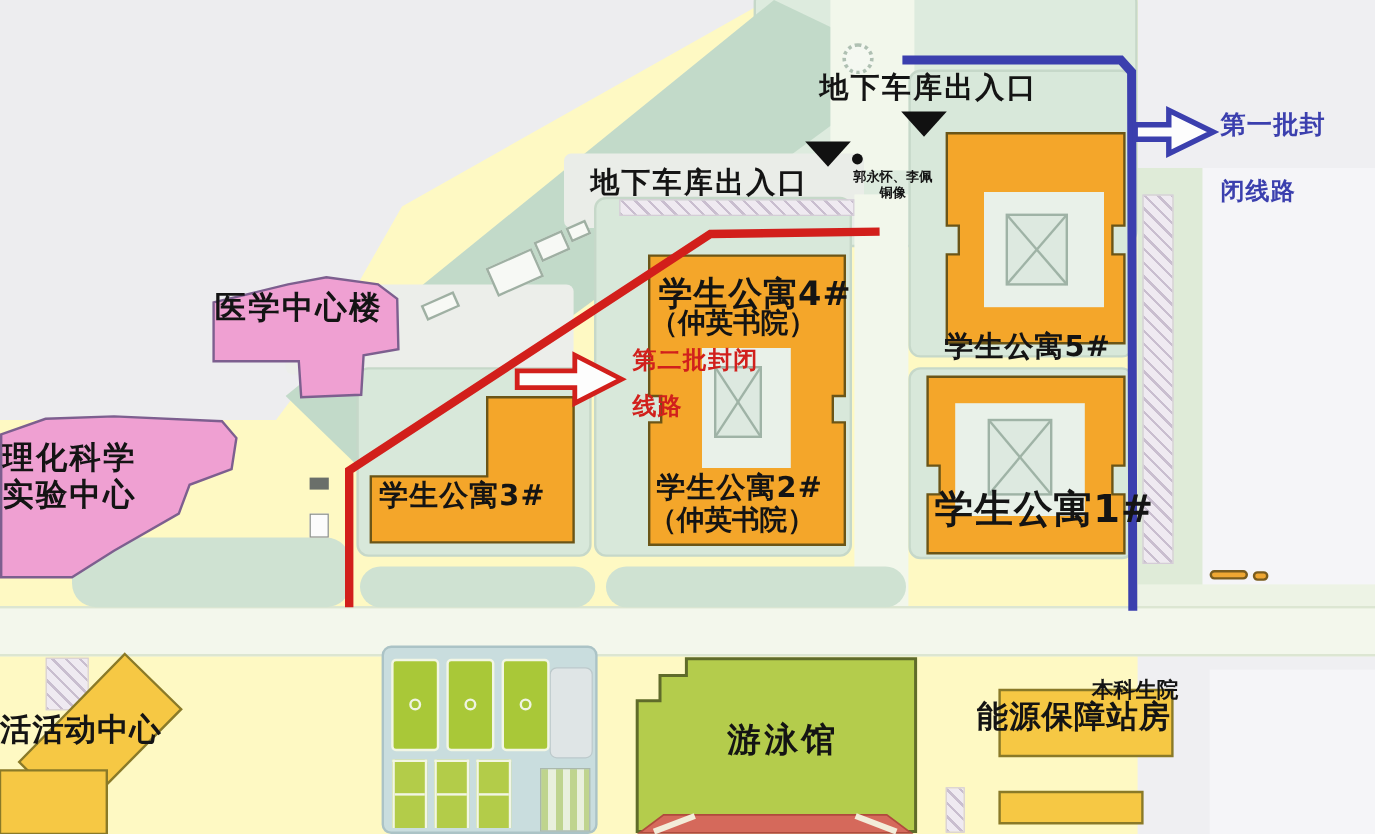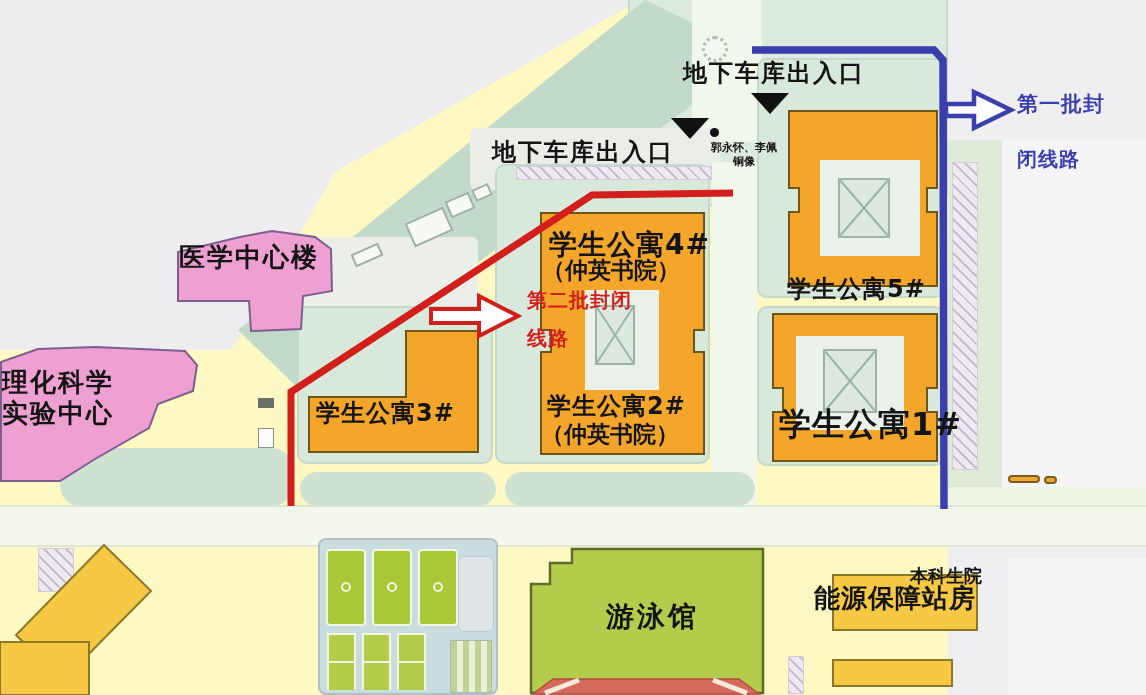--- a/index.html
+++ b/index.html
@@ -149,20 +149,21 @@
   <div class="lbl" style="left:549px;top:229px;font-size:28px;letter-spacing:1px;text-align:center;">学生公寓4#</div>
   <div class="lbl" style="left:542px;top:257px;font-size:23px;">（仲英书院）</div>
   <div class="lbl" style="left:547px;top:393px;font-size:24px;letter-spacing:1px;">学生公寓2#</div>
   <div class="lbl" style="left:541px;top:421px;font-size:23px;">（仲英书院）</div>
   <div class="lbl" style="left:316px;top:400px;font-size:24px;letter-spacing:1px;">学生公寓3#</div>
   <div class="lbl" style="left:779px;top:406px;font-size:32px;letter-spacing:1px;">学生公寓1#</div>
 
   <div class="lbl sm" style="left:179px;top:243px;font-size:26px;letter-spacing:2px;">医学中心楼</div>
   <div class="lbl sm" style="left:2px;top:368px;font-size:26px;letter-spacing:2px;">理化科学</div>
   <div class="lbl sm" style="left:2px;top:399px;font-size:26px;letter-spacing:2px;">实验中心</div>
+  <div class="lbl sm" style="left:0px;top:595px;font-size:26px;letter-spacing:1px;">活活动中心</div>
   <div class="lbl" style="left:606px;top:601px;font-size:28px;letter-spacing:3px;">游泳馆</div>
   <div class="lbl sm" style="left:814px;top:584px;font-size:26px;letter-spacing:1px;">能源保障站房</div>
   <div class="lbl sm" style="left:910px;top:566px;font-size:18px;">本科生院</div>
 
   <div class="lbl red-t" style="left:527px;top:289px;font-size:20px;letter-spacing:1px;">第二批封闭</div>
   <div class="lbl red-t" style="left:527px;top:327px;font-size:20px;letter-spacing:1px;">线路</div>
   <div class="lbl blue-t" style="left:1017px;top:92px;font-size:21px;letter-spacing:1px;">第一批封</div>
   <div class="lbl blue-t" style="left:1017px;top:148px;font-size:20px;letter-spacing:1px;">闭线路</div>
 
 </div>

